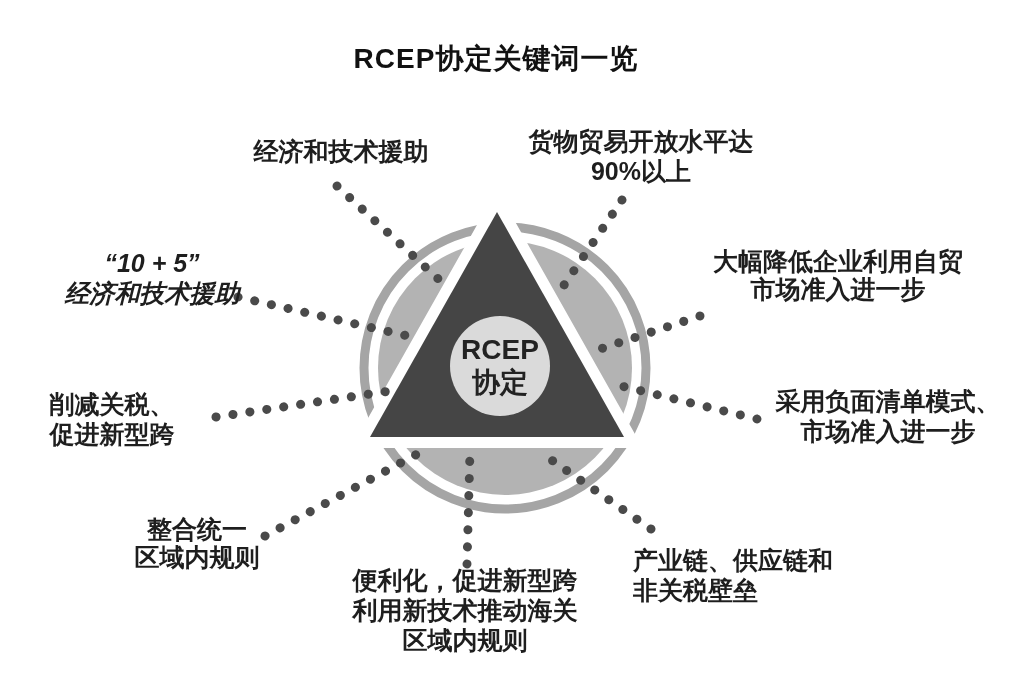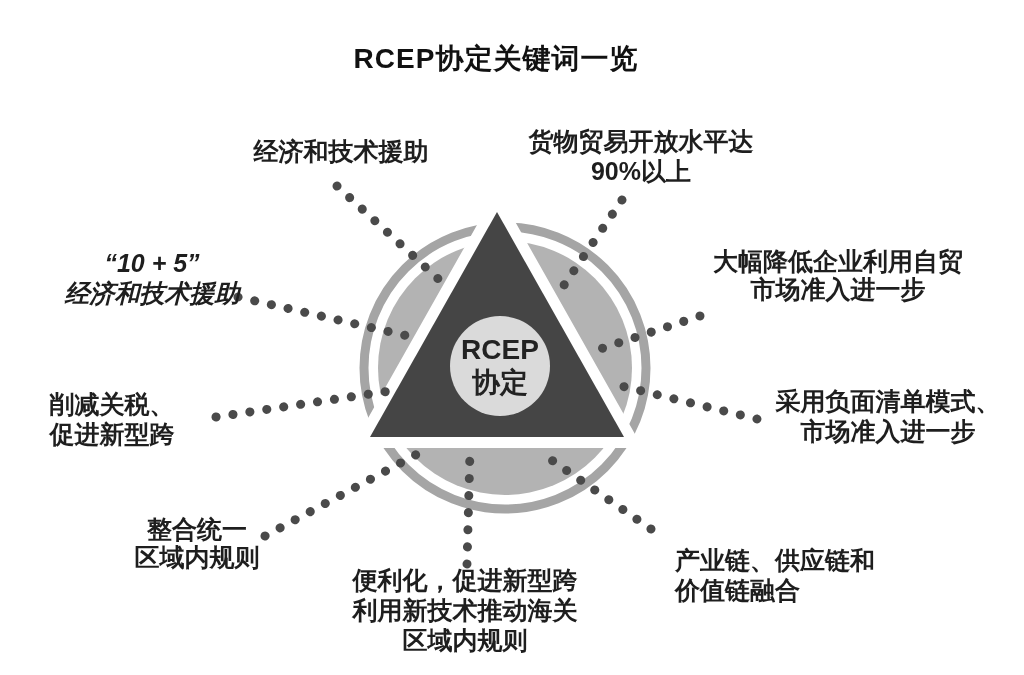--- a/index.html
+++ b/index.html
@@ -51,21 +51,21 @@
     color:#1e1e1e; text-align:center; white-space:nowrap;
   }
   .kw-econ    { left:341px; top:136px; }
   .kw-goods   { left:641px; top:126px; }
   .kw-inst    { left:838px; top:247px; line-height:28px; }
   .kw-neg     { left:868px; top:386px;margin-left:20px; }
   .kw-ten     { left:152px; top:248px;font-style:italic; }
   .kw-tariff  { left:112px; top:389px; }
   .kw-unify   { left:197px; top:515px; line-height:28px;text-align:center; }
   .kw-customs { left:465px; top:565px; }
-  .kw-value   { left:633px; top:545px; transform:none; text-align:left;margin-left:42px; }
+  .kw-value   { left:633px; top:545px; transform:none; text-align:left; }
 </style>
 </head>
 <body>
 
 <div class="canvas">
 
   <h1 class="title">RCEP协定关键词一览</h1>
 
   <svg class="art" viewBox="0 0 1024 675" aria-hidden="true">
     <circle class="ring" cx="505" cy="368" r="141"></circle>
@@ -127,16 +127,16 @@
   </div>
 
   <div class="kw kw-customs">
     <div>便利化，促进新型跨</div>
     <div>利用新技术推动海关</div>
     <div>区域内规则</div>
   </div>
 
   <div class="kw kw-value">
     <div>产业链、供应链和</div>
-    <div>价值链融合</div>
+    <div>非关税壁垒</div>
   </div>
 
 </div>
 
 </body></html>

